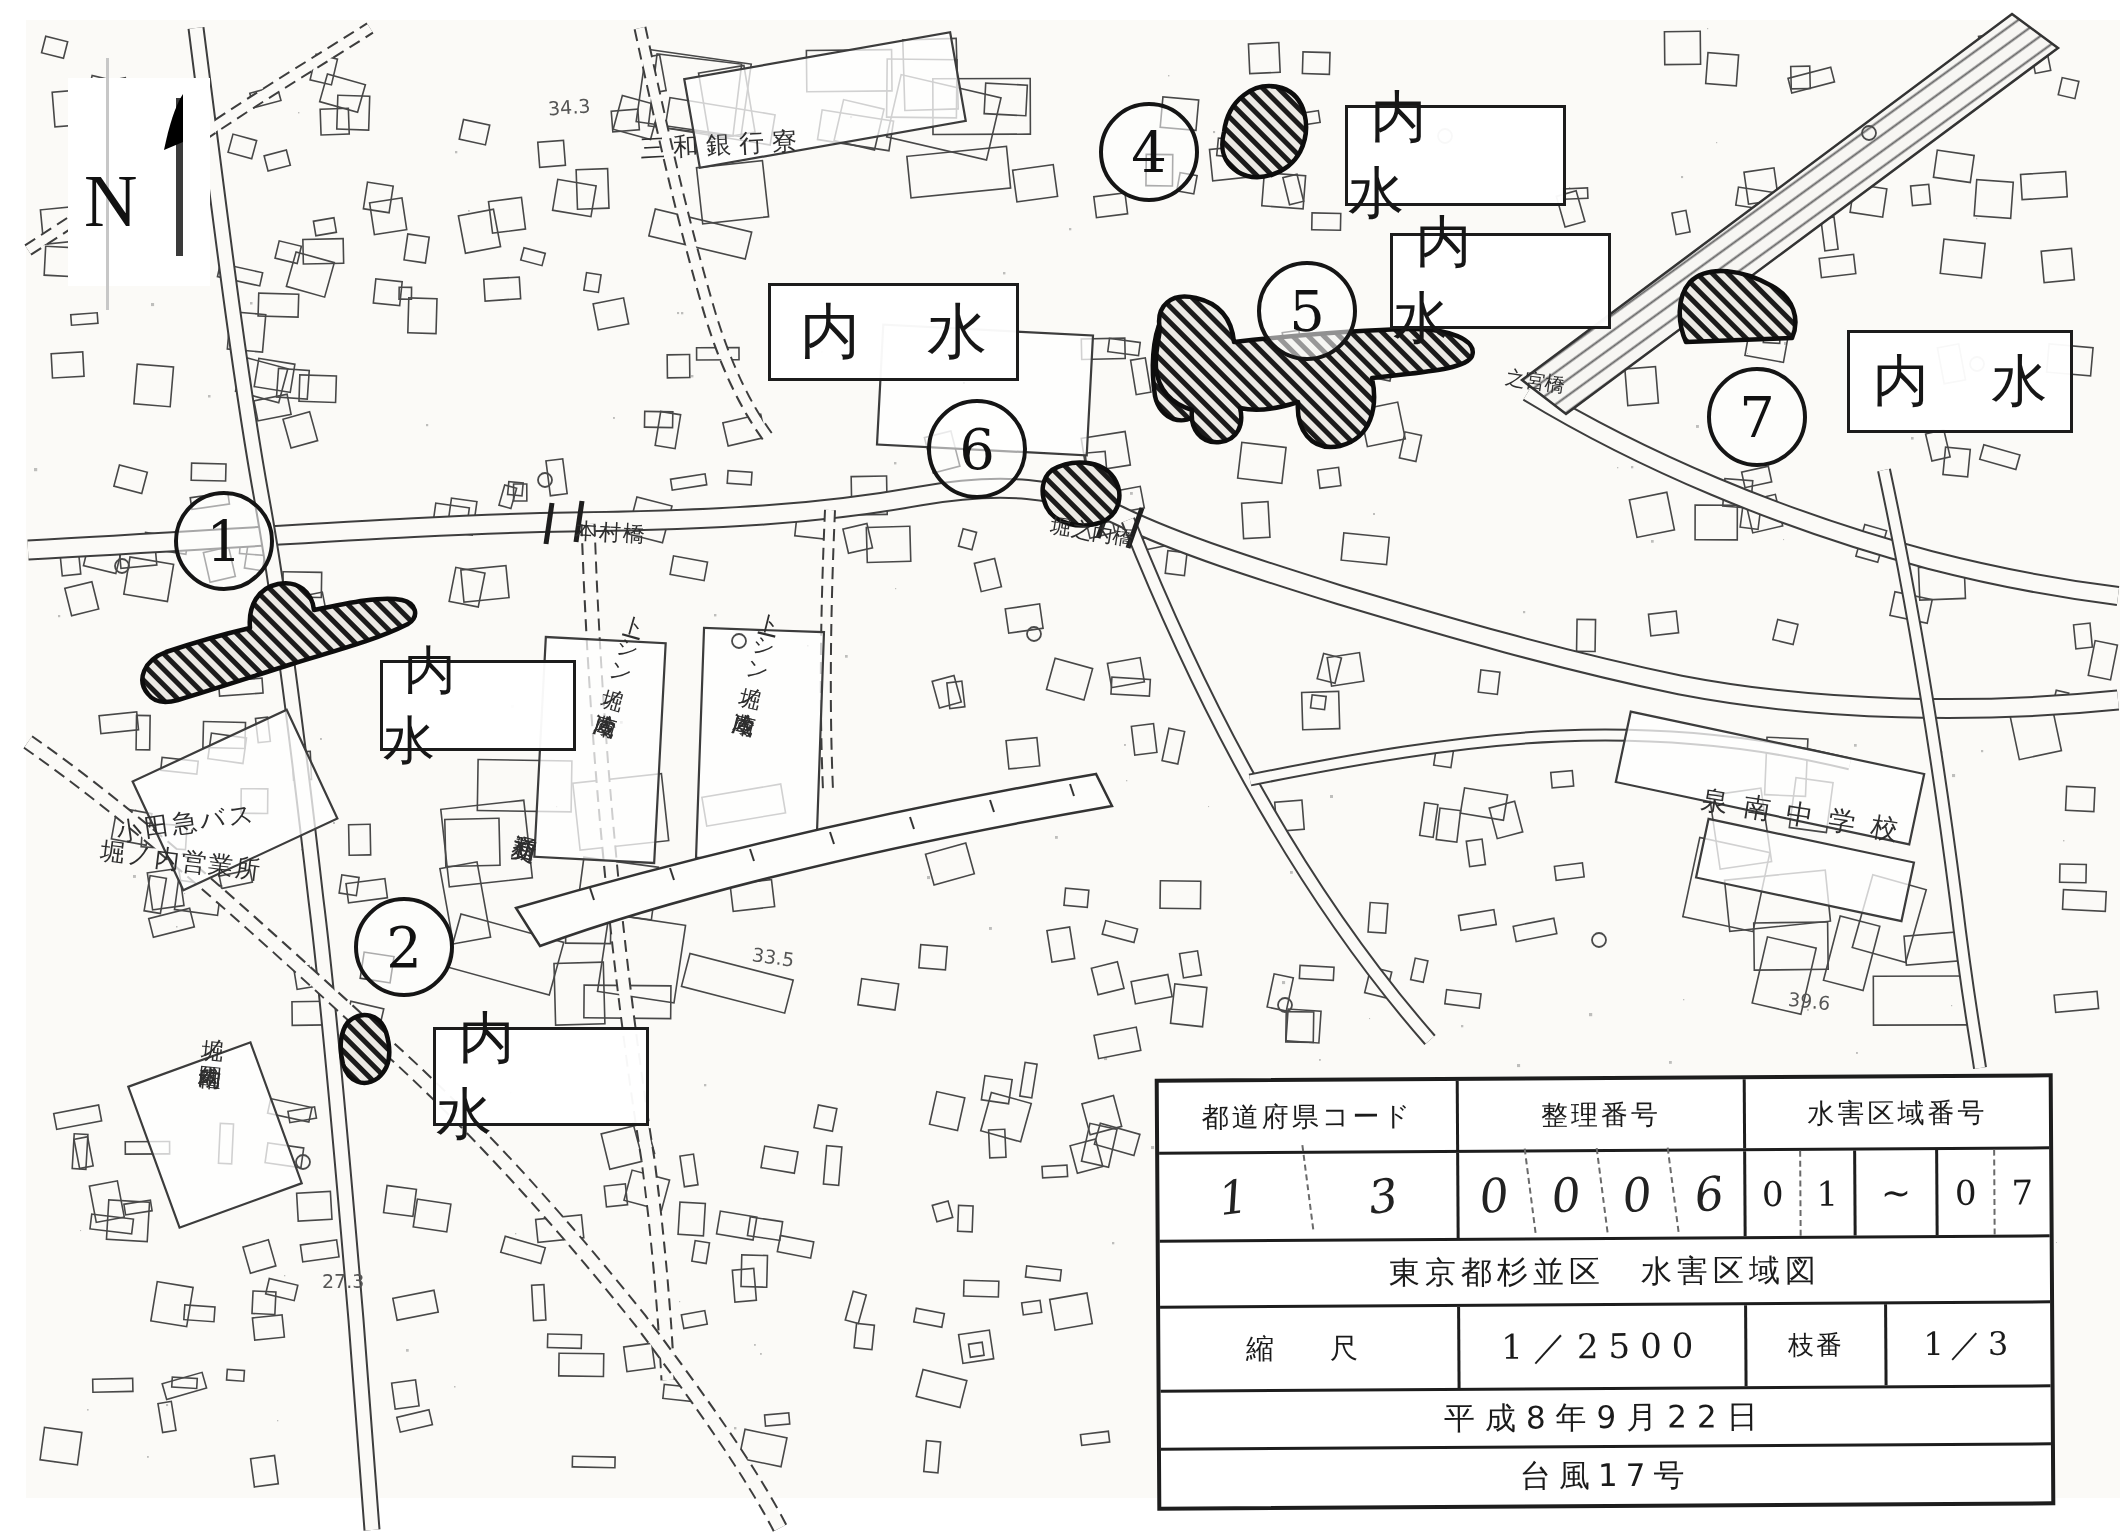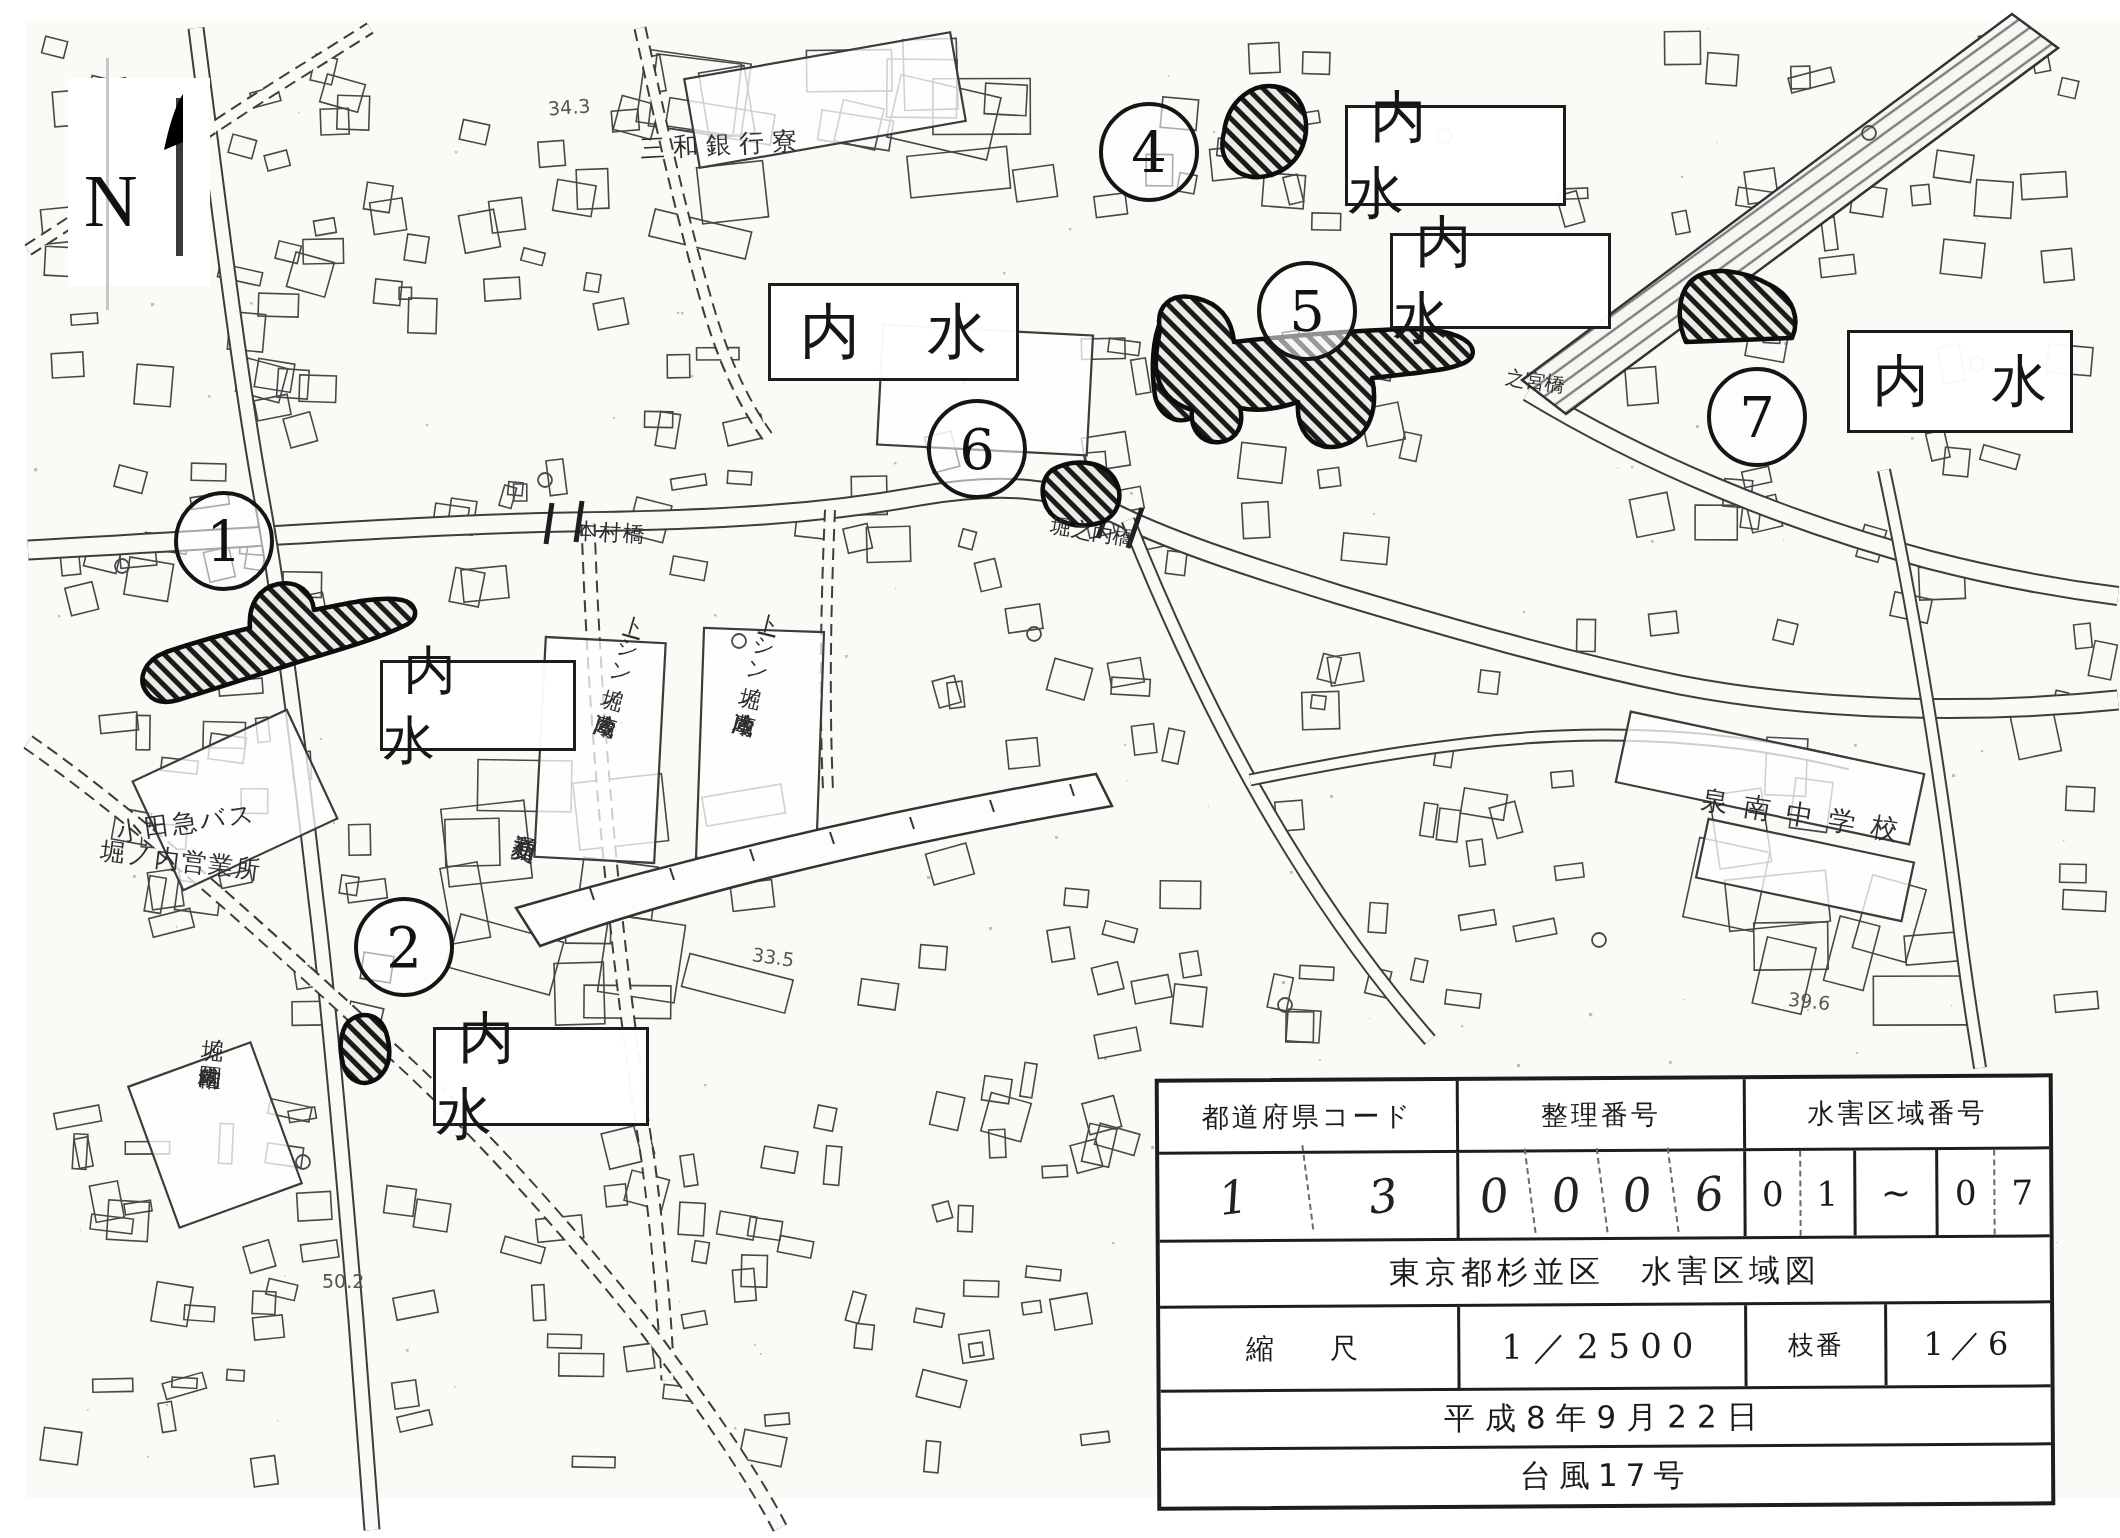--- a/index.html
+++ b/index.html
@@ -697,21 +697,21 @@
   <div class="maplabel vert" style="left:516px;top:818px;font-size:24px;transform:rotate(14deg);">新和交通</div>
   <div class="maplabel vert" style="left:612px;top:600px;font-size:22px;transform:rotate(16deg);">トーシン堀ノ内冷蔵庫</div>
   <div class="maplabel vert" style="left:748px;top:598px;font-size:22px;transform:rotate(14deg);">トーシン堀ノ内冷蔵庫</div>
   <div class="maplabel vert" style="left:200px;top:1022px;font-size:23px;transform:rotate(6deg);">堀ノ内幼稚園</div>
   <div class="maplabel" style="left:1700px;top:798px;font-size:27px;letter-spacing:16px;transform:rotate(9deg);">泉南中学校</div>
   <div class="maplabel" style="left:575px;top:518px;font-size:22px;letter-spacing:2px;transform:rotate(3deg);">本村橋</div>
   <div class="maplabel" style="left:1050px;top:518px;font-size:21px;transform:rotate(9deg);">堀之内橋</div>
   <div class="maplabel" style="left:1505px;top:368px;font-size:20px;transform:rotate(8deg);">之宮橋</div>
   <div class="maplabel elev" style="left:548px;top:96px;font-size:19px;transform:rotate(-4deg);">34.3</div>
   <div class="maplabel elev" style="left:752px;top:946px;font-size:19px;transform:rotate(8deg);">33.5</div>
-  <div class="maplabel elev" style="left:322px;top:1270px;font-size:19px;">50.2</div>
+  <div class="maplabel elev" style="left:322px;top:1270px;font-size:19px;">27.3</div>
   <div class="maplabel elev" style="left:1788px;top:990px;font-size:19px;transform:rotate(6deg);">39.6</div>
 
   <div class="info-table">
     <div class="trow" style="height:72px;">
       <div class="tcell hdr" style="width:300px;">都道府県コード</div>
       <div class="tcell hdr" style="width:287px;">整理番号</div>
       <div class="tcell hdr" style="flex:1;">水害区域番号</div>
     </div>
     <div class="trow" style="height:88px;">
       <div class="tcell" style="width:300px;padding:0;">
@@ -736,21 +736,21 @@
         </div>
       </div>
     </div>
     <div class="trow" style="height:66px;">
       <div class="tcell ttl" style="flex:1;">東京都杉並区　水害区域図</div>
     </div>
     <div class="trow" style="height:84px;">
       <div class="tcell" style="width:300px;font-size:28px;letter-spacing:14px;">縮　尺</div>
       <div class="tcell printnum" style="width:287px;">1／2500</div>
       <div class="tcell" style="width:140px;font-size:26px;letter-spacing:2px;">枝番</div>
-      <div class="tcell printnum" style="flex:1;letter-spacing:6px;font-size:32px;">1／6</div>
+      <div class="tcell printnum" style="flex:1;letter-spacing:6px;font-size:32px;">1／3</div>
     </div>
     <div class="trow" style="height:58px;">
       <div class="tcell ttl" style="flex:1;letter-spacing:10px;">平成8年9月22日</div>
     </div>
     <div class="trow" style="height:56px;">
       <div class="tcell ttl" style="flex:1;letter-spacing:8px;">台風17号</div>
     </div>
   </div>
 </div>
 

